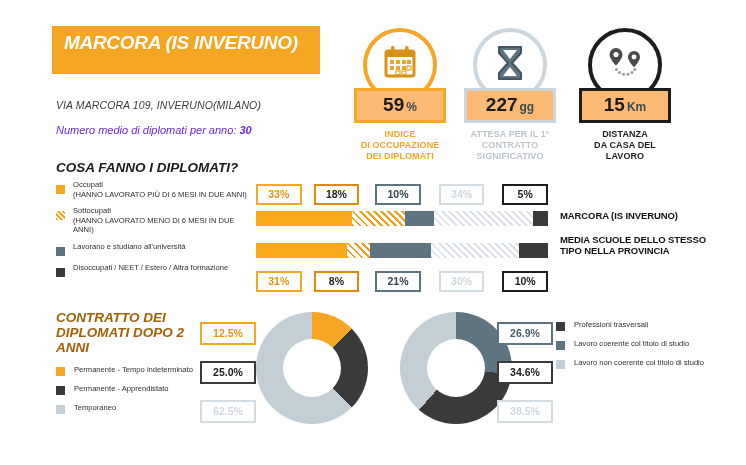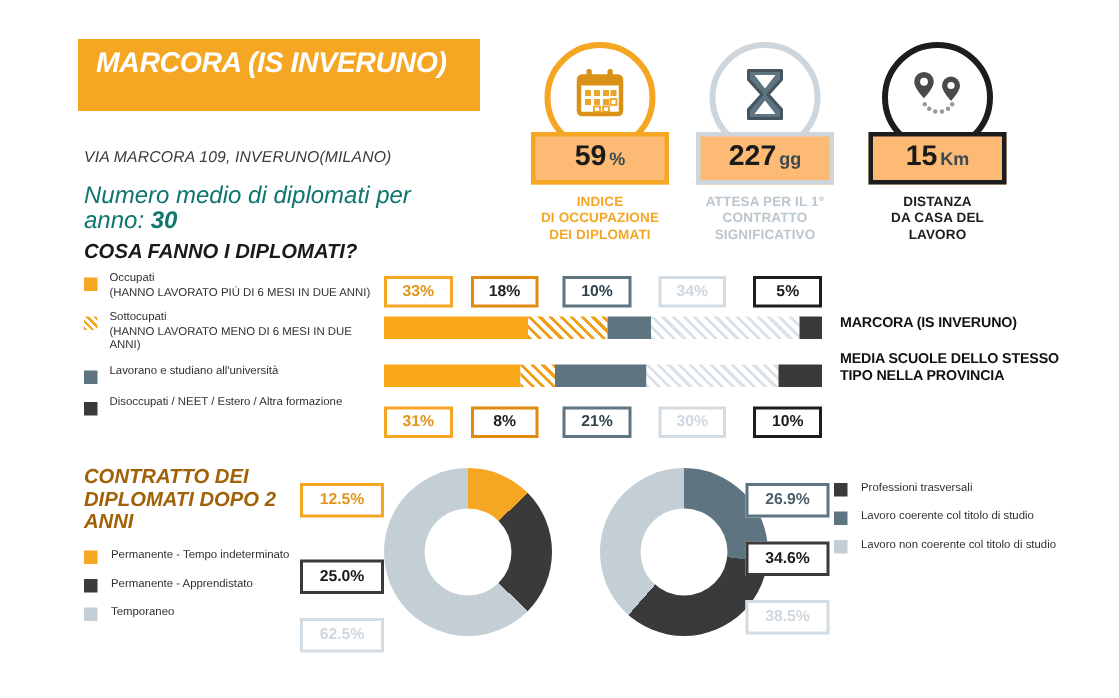--- a/index.html
+++ b/index.html
@@ -28,21 +28,21 @@
     color: #F5A623; font-weight: bold; font-style: italic;
     font-size: 11px; letter-spacing: 0.2px;
   }
   .address {
     position: absolute; left: 56px; top: 99px;
     color: #3b3b3b; font-style: italic; font-size: 10.5px;
     letter-spacing: 0.1px;
   }
   .avg-line {
     position: absolute; left: 56px; top: 122px;
-    color: #0f766e; font-style: italic; font-size: 16px;
+    color: #6d28d9; font-style: italic; font-size: 11px;
     line-height: 17px; width: 260px;
   }
   .avg-line b { font-weight: bold; font-style: italic; }
   .section-q {
     position: absolute; left: 56px; top: 160px;
     font-weight: bold; font-size: 13.5px; color: #1a1a1a;
     font-style: italic;
   }
 
   
@@ -329,21 +329,21 @@
       </div>
       <div class="brow">
         <span class="bsw" style="background:#c3ced5"></span>
         <span class="btxt">Temporaneo</span>
       </div>
     </div>
   </div>
 
   <div style="position:absolute;left:200px;top:322px;">
     <div class="vbox vb-or">12.5%</div>
-    <div class="vbox vb-dk" style="margin-top:28px;">25.0%</div>
+    <div class="vbox vb-dk" style="margin-top:16px;">25.0%</div>
     <div class="vbox vb-lt" style="margin-top:16px;">62.5%</div>
   </div>
 
   <div class="donut" style="left:256px;top:312px;background:conic-gradient(#F5A623 0 12.5%, #3a3a3a 12.5% 37.5%, #c3ced5 37.5% 100%);"></div>
 
   <div class="donut" style="left:400px;top:312px;background:conic-gradient(#5e7480 0 26.9%, #3a3a3a 26.9% 61.5%, #c3ced5 61.5% 100%);"></div>
 
   <div style="position:absolute;left:497px;top:322px;">
     <div class="vbox vb-st">26.9%</div>
     <div class="vbox vb-dk" style="margin-top:16px;">34.6%</div>

